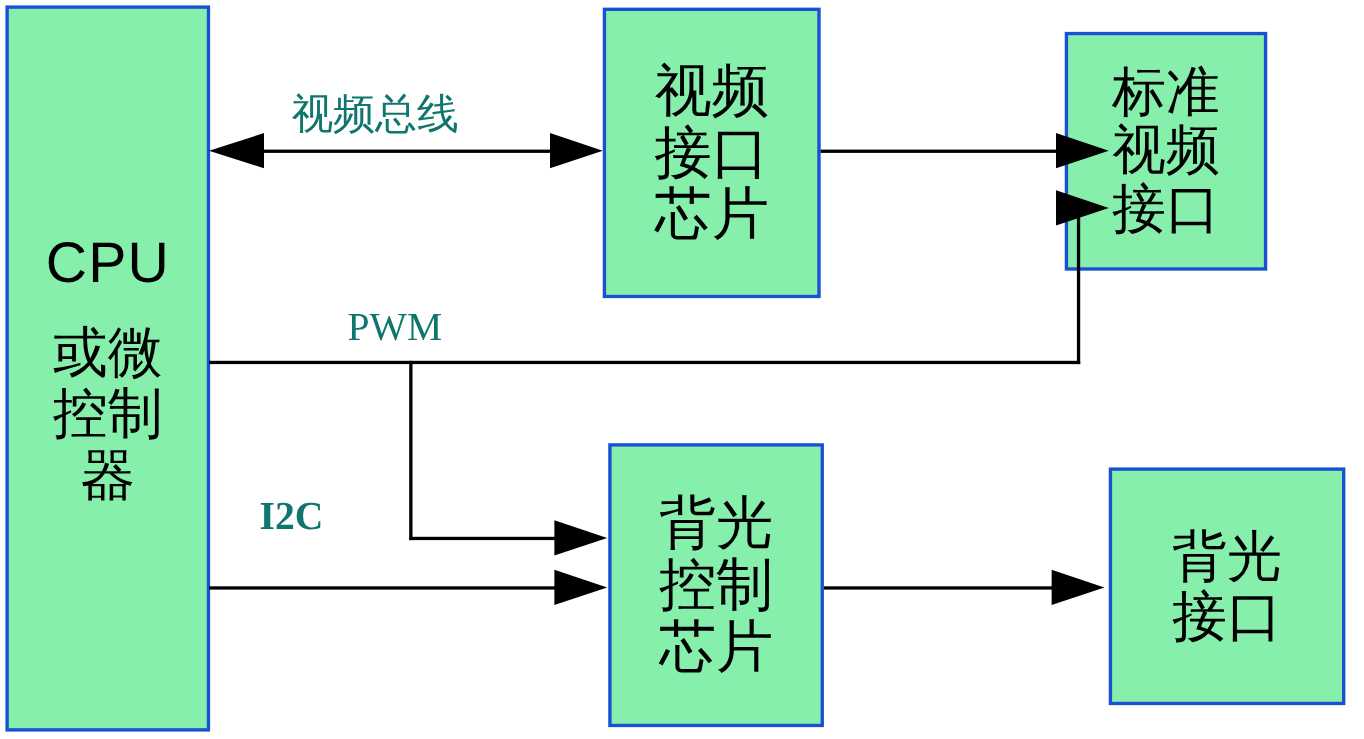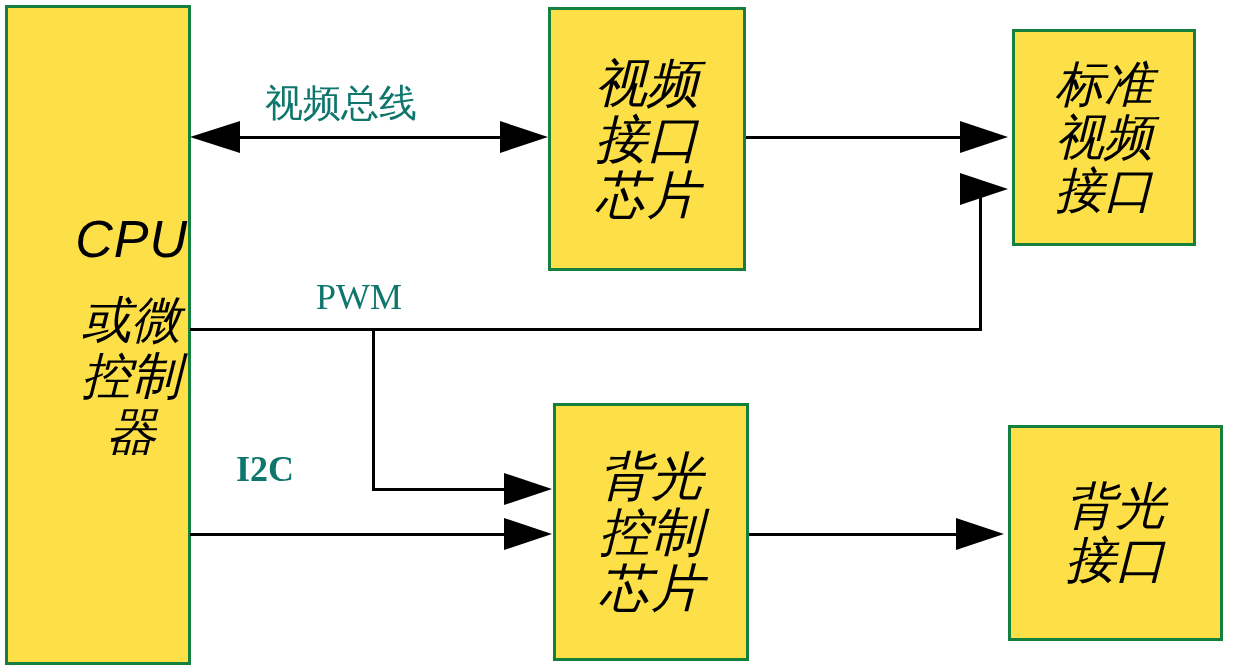--- a/index.html
+++ b/index.html
@@ -5,48 +5,47 @@
   html,body{margin:0;padding:0;background:#ffffff;}
   #canvas{
     position:relative;
     width:1240px;height:672px;
     background:#ffffff;
     font-family:"Liberation Sans","DejaVu Sans",sans-serif;
     overflow:hidden;
   }
   .box{
     position:absolute;
-    border:3px solid #15803d;
-    background:#fde047;
+    border:3px solid #1d4ed8;
+    background:#86efac;
     box-sizing:border-box;
     display:flex;
     align-items:center;
     justify-content:center;
     text-align:center;
-    font-style:italic;
   }
   .boxlabel{
     display:block;
     color:#000000;
     line-height:1.08;
     white-space:pre-line;
     font-weight:400;
   }
   
-  #cpu-box{left:5px;top:5px;width:186px;height:660px;justify-content:flex-end;}
+  #cpu-box{left:5px;top:5px;width:186px;height:660px;}
   #cpu-label-main{font-size:52px;letter-spacing:1px;}
   #cpu-label-sub{font-size:50px;margin-top:24px;}
   #cpu-stack{display:flex;flex-direction:column;align-items:center;justify-content:center;gap:2px;}
 
   
   #video-chip-box{left:548px;top:7px;width:198px;height:264px;}
   #video-chip-box .boxlabel{font-size:52px;}
 
   
-  #std-video-box{left:1012px;top:29px;width:184px;height:217px;}
+  #std-video-box{left:968px;top:29px;width:184px;height:217px;}
   #std-video-box .boxlabel{font-size:49px;}
 
   
   #bl-chip-box{left:553px;top:403px;width:196px;height:258px;}
   #bl-chip-box .boxlabel{font-size:52px;}
 
   
   #bl-port-box{left:1008px;top:425px;width:215px;height:216px;}
   #bl-port-box .boxlabel{font-size:50px;}
 

